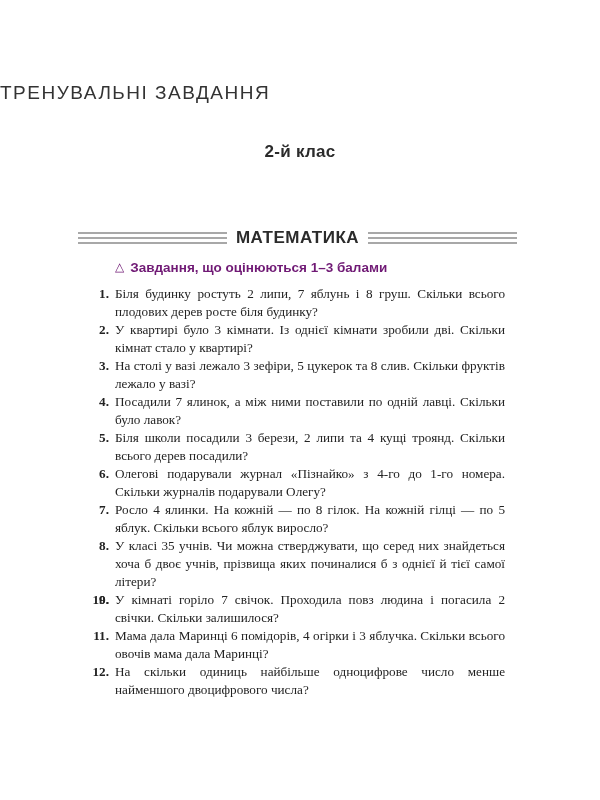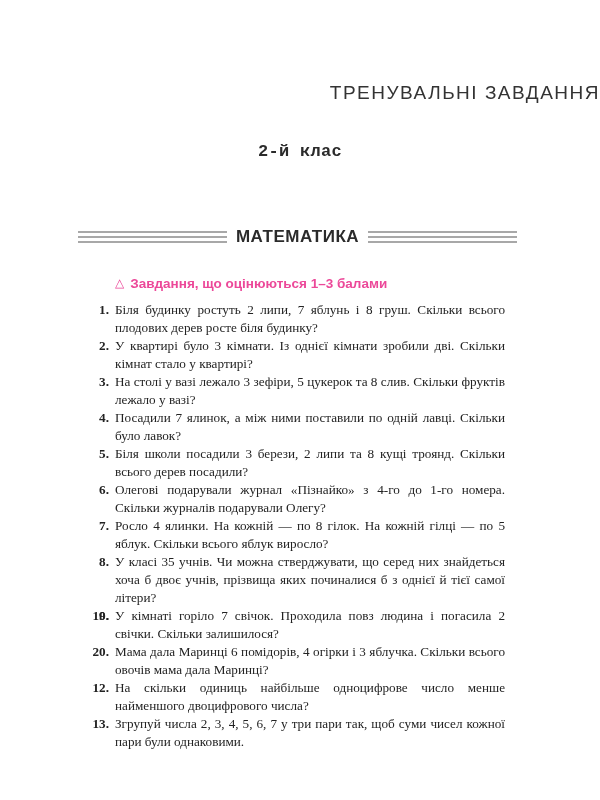--- a/index.html
+++ b/index.html
@@ -11,32 +11,32 @@
     position: relative;
     width: 600px;
     height: 800px;
     background: #ffffff;
     overflow: hidden;
     color: #232323;
   }
   .doc-title {
     margin: 0;
     padding-top: 82px;
-    text-align: right;
+    text-align: left;
     font-family: "Liberation Sans", sans-serif;
     font-size: 19px;
     font-weight: 400;
     letter-spacing: 1.5px;
     color: #333333;
   }
   .grade-title {
     margin: 0;
     padding-top: 38px;
     text-align: center;
-    font-family: Liberation Mono, monospace;
+    font-family: Liberation Sans, sans-serif;
     font-size: 17px;
     font-weight: 700;
     letter-spacing: 0.3px;
     color: #2b2b2b;
   }
   .section-header {
     display: flex;
     align-items: center;
     margin: 66px 83px 0 78px;
   }
@@ -54,25 +54,25 @@
   .section-title {
     padding: 0 9px;
     font-family: "Liberation Sans", sans-serif;
     font-size: 17px;
     font-weight: 700;
     letter-spacing: 0.5px;
     color: #2b2b2b;
     white-space: nowrap;
   }
   .tasks-header {
-    margin: 29px 95px 0 115px;
+    margin: 12px 95px 0 115px;
     font-family: "Liberation Sans", sans-serif;
     font-size: 13.5px;
     font-weight: 700;
-    color: #ec4899;
+    color: #701a75;
   }
   .tasks-header .triangle {
     display: inline-block;
     margin-right: 6px;
     font-weight: 400;
     font-size: 12px;
     transform: translateY(-1px);
   }
   .task-list {
     list-style: none;
@@ -136,21 +136,21 @@
     <li class="task-item">
       <span class="task-number">3.</span>
       <span class="task-text">На столі у вазі лежало 3 зефіри, 5 цукерок та 8 слив. Скільки фруктів лежало у вазі?</span>
     </li>
     <li class="task-item">
       <span class="task-number">4.</span>
       <span class="task-text">Посадили 7 ялинок, а між ними поставили по одній лавці. Скільки було лавок?</span>
     </li>
     <li class="task-item">
       <span class="task-number">5.</span>
-      <span class="task-text">Біля школи посадили 3 берези, 2 липи та 8 кущі троянд. Скільки всього дерев посадили?</span>
+      <span class="task-text">Біля школи посадили 3 берези, 2 липи та 4 кущі троянд. Скільки всього дерев посадили?</span>
     </li>
     <li class="task-item">
       <span class="task-number">6.</span>
       <span class="task-text">Олегові подарували журнал «Пізнайко» з 4-го до 1-го номера. Скільки журналів подарували Олегу?</span>
     </li>
     <li class="task-item">
       <span class="task-number">7.</span>
       <span class="task-text">Росло 4 ялинки. На кожній — по 8 гілок. На кожній гілці — по 5 яблук. Скільки всього яблук виросло?</span>
     </li>
     <li class="task-item">
@@ -158,26 +158,22 @@
       <span class="task-text">У класі 35 учнів. Чи можна стверджувати, що серед них знайдеться хоча б двоє учнів, прізвища яких починалися б з однієї й тієї самої літери?</span>
     </li>
     <li class="task-item">
       <span class="task-number">9.</span>
     </li>
     <li class="task-item">
       <span class="task-number">10.</span>
       <span class="task-text">У кімнаті горіло 7 свічок. Проходила повз людина і погасила 2 свічки. Скільки залишилося?</span>
     </li>
     <li class="task-item">
-      <span class="task-number">20.</span>
+      <span class="task-number">11.</span>
       <span class="task-text">Мама дала Маринці 6 помідорів, 4 огірки і 3 яблучка. Скільки всього овочів мама дала Маринці?</span>
     </li>
     <li class="task-item">
       <span class="task-number">12.</span>
       <span class="task-text">На скільки одиниць найбільше одноцифрове число менше найменшого двоцифрового числа?</span>
     </li>
-    <li class="task-item">
-      <span class="task-number">13.</span>
-      <span class="task-text">Згрупуй числа 2, 3, 4, 5, 6, 7 у три пари так, щоб суми чисел кожної пари були однаковими.</span>
-    </li>
   </ol>
 
 </div>
 
 </body></html>

